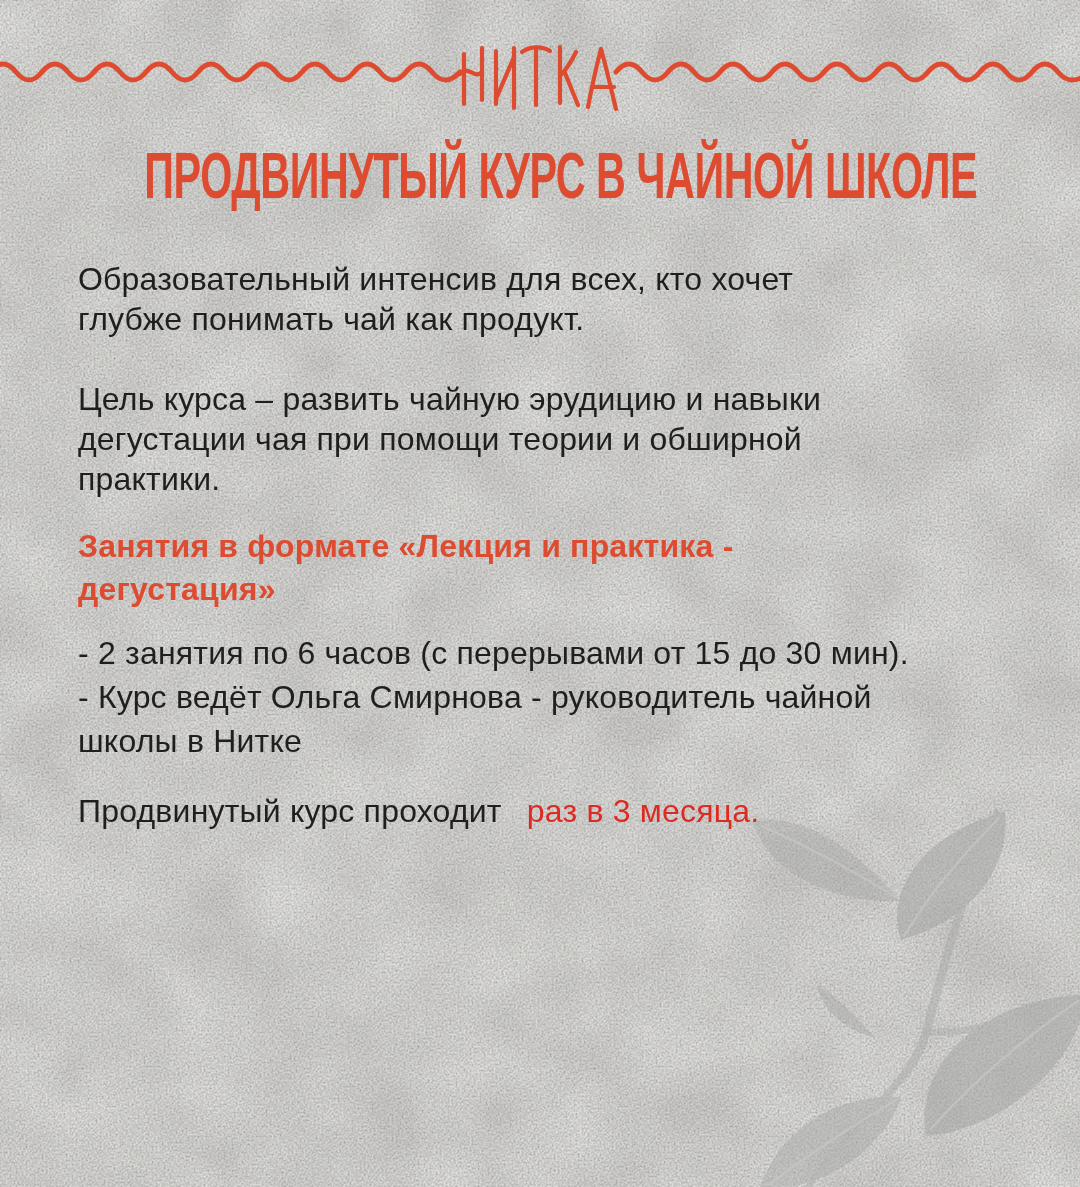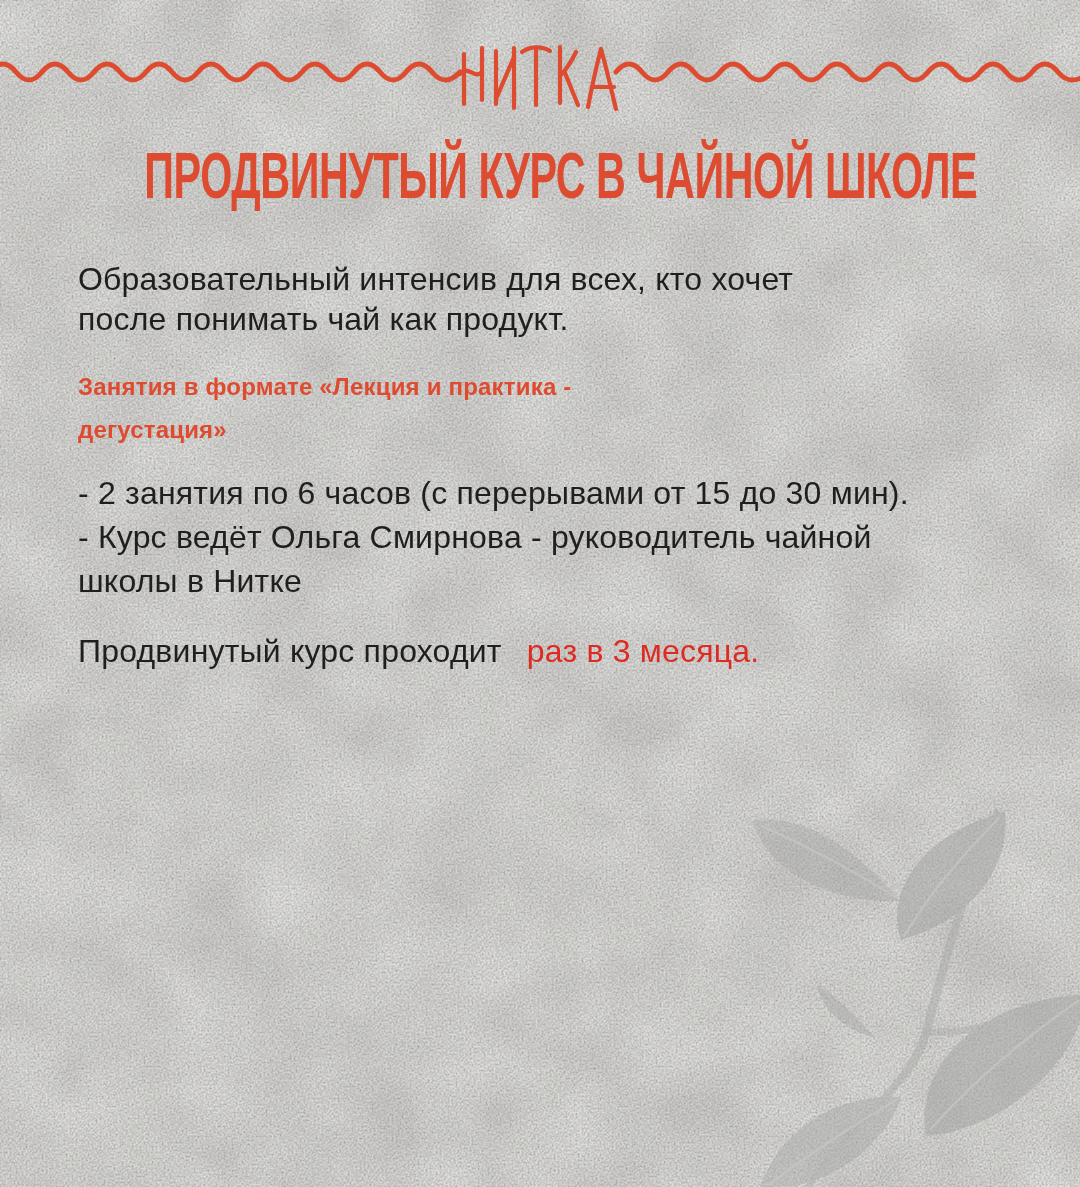--- a/index.html
+++ b/index.html
@@ -42,21 +42,21 @@
     font-size: 32px;
     line-height: 40px;
     letter-spacing: 0.2px;
     white-space: pre-line;
   }
   .p1 { margin-top: 56px; }
   .p2 { margin-top: 40px; }
   .p3 { margin-top: 40px; }
   .subtitle {
     margin-top: 26px;
-    font-size: 24px;
+    font-size: 32px;
     line-height: 43px;
     font-weight: bold;
     letter-spacing: 0.2px;
     color: var(--accent-orange);
     white-space: pre-line;
   }
   .details-list { margin-top: 20px; list-style: none; }
   .details-list li {
     font-size: 32px;
     line-height: 44px;
@@ -144,22 +144,25 @@
     </g>
   </svg>
   
 </div>
 
 <div class="content">
 
   <h1 class="page-title">ПРОДВИНУТЫЙ КУРС В ЧАЙНОЙ ШКОЛЕ</h1>
 
   <p class="para p1">Образовательный интенсив для всех, кто хочет
-после понимать чай как продукт.</p>
+глубже понимать чай как продукт.</p>
 
+  <p class="para p2">Цель курса – развить чайную эрудицию и навыки
+дегустации чая при помощи теории и обширной
+практики.</p>
 
 
   <h2 class="subtitle">Занятия в формате «Лекция и практика -
 дегустация»</h2>
 
   <ul class="details-list">
     <li>- 2 занятия по 6 часов (с перерывами от 15 до 30 мин).</li>
     <li>- Курс ведёт Ольга Смирнова - руководитель чайной
 школы в Нитке</li>
   </ul>

